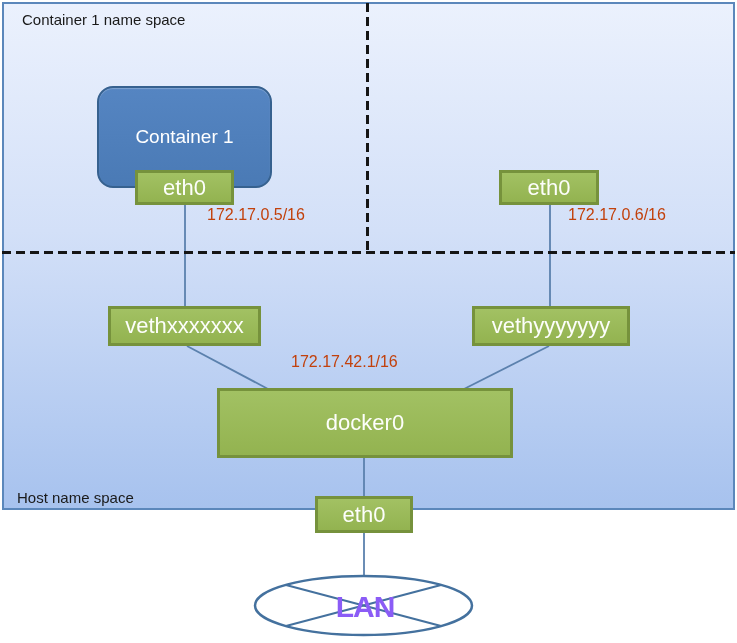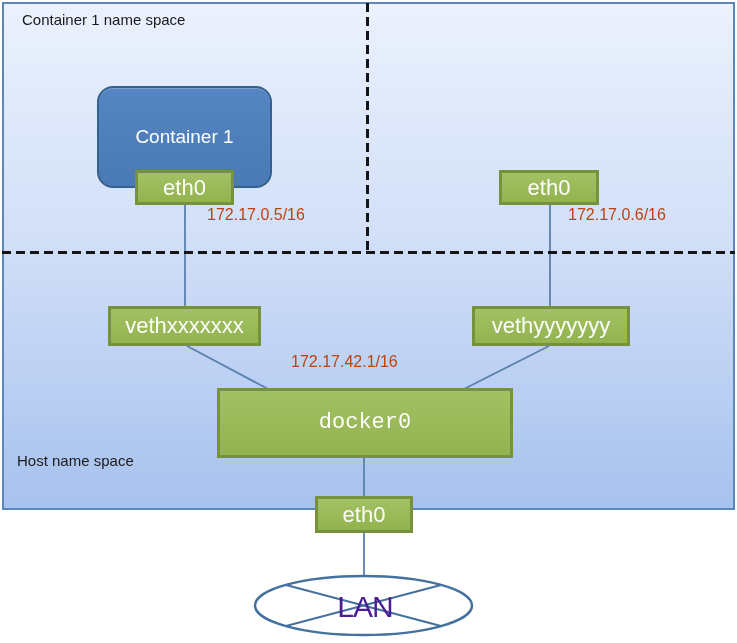--- a/index.html
+++ b/index.html
@@ -10,21 +10,21 @@
   .bigbox{
     position:absolute;left:2px;top:2px;width:733px;height:508px;
     box-sizing:border-box;border:2px solid #5b87bb;
     background:linear-gradient(180deg,#ebf1fd 0%,#d3e0f8 45%,#a7c2ee 100%);
     z-index:0;
   }
   svg.overlay{position:absolute;left:0;top:0;z-index:1;}
   .nslabel{position:absolute;font-size:15px;color:#1a1a1a;z-index:2;white-space:nowrap;}
   .ns1{left:22px;top:11px;}
   .ns2{left:393px;top:11px;}
-  .nshost{left:17px;top:452px;}
+  .nshost{left:17px;top:489px;}
   .cbox{
     position:absolute;width:175px;height:102px;border-radius:16px;
     background:linear-gradient(180deg,#5585c2 0%,#4a7ab5 100%);
     border:2px solid #36618f;box-sizing:border-box;
     display:flex;align-items:center;justify-content:center;
     color:#ffffff;font-size:19px;z-index:2;
     box-shadow:inset 0 1px 1px rgba(255,255,255,0.25);
   }
   .c1{left:97px;top:86px;}
   .c2{left:462px;top:86px;width:176px;}
@@ -33,32 +33,32 @@
     border:3px solid #76923c;box-sizing:border-box;
     display:flex;align-items:center;justify-content:center;
     color:#fdfefb;font-size:22px;z-index:3;
   }
   .eth-c1{left:135px;top:170px;width:99px;height:35px;}
   .eth-c2{left:499px;top:170px;width:100px;height:35px;}
   .veth1{left:108px;top:306px;width:153px;height:40px;}
   .veth2{left:472px;top:306px;width:158px;height:40px;}
   .docker0{
     left:217px;top:388px;width:296px;height:70px;
-    flex-direction:column;line-height:24px;text-align:center;font-family:Liberation Mono, monospace;
+    flex-direction:column;line-height:24px;text-align:center;
   }
   .eth-host{left:315px;top:496px;width:98px;height:37px;}
   .iplabel{position:absolute;font-size:16px;color:#c2410c;z-index:2;white-space:nowrap;}
   .ip-c1{left:207px;top:206px;}
   .ip-c2{left:568px;top:206px;}
   .ip-bridge{left:291px;top:346px;margin-top:7px;}
   .ip-host{left:378px;top:533px;}
   .lanlabel{
     position:absolute;left:330px;top:590px;width:70px;height:34px;
     display:flex;align-items:center;justify-content:center;
-    font-size:30px;font-weight:normal;color:#4c1d95;letter-spacing:-1px;z-index:2;
+    font-size:30px;font-weight:bold;color:#8b5cf6;letter-spacing:-1px;z-index:2;
   }
 </style>
 </head>
 <body>
 
 <div class="stage">
 
   <div class="bigbox"></div>
 
   <svg class="overlay" width="737" height="643" viewBox="0 0 737 643">

